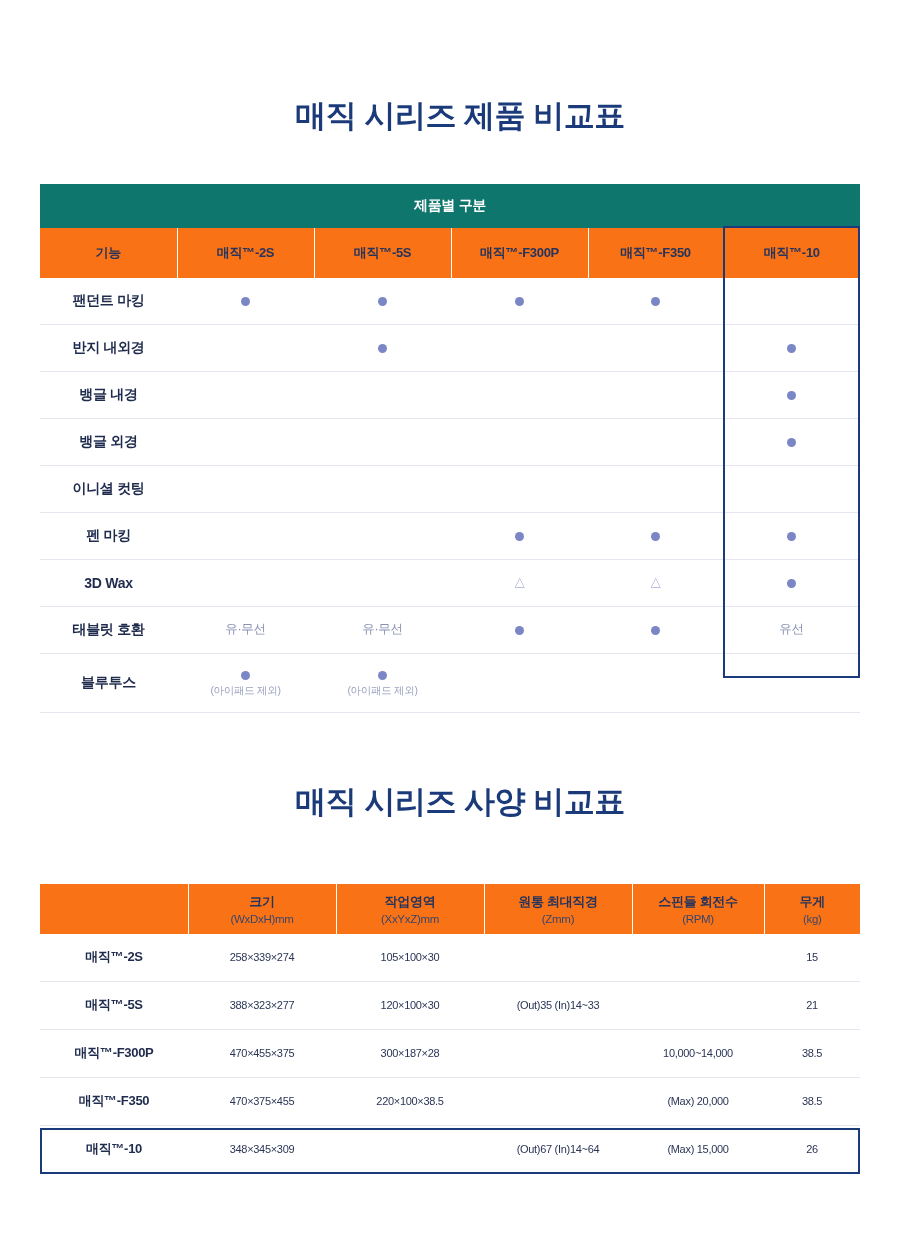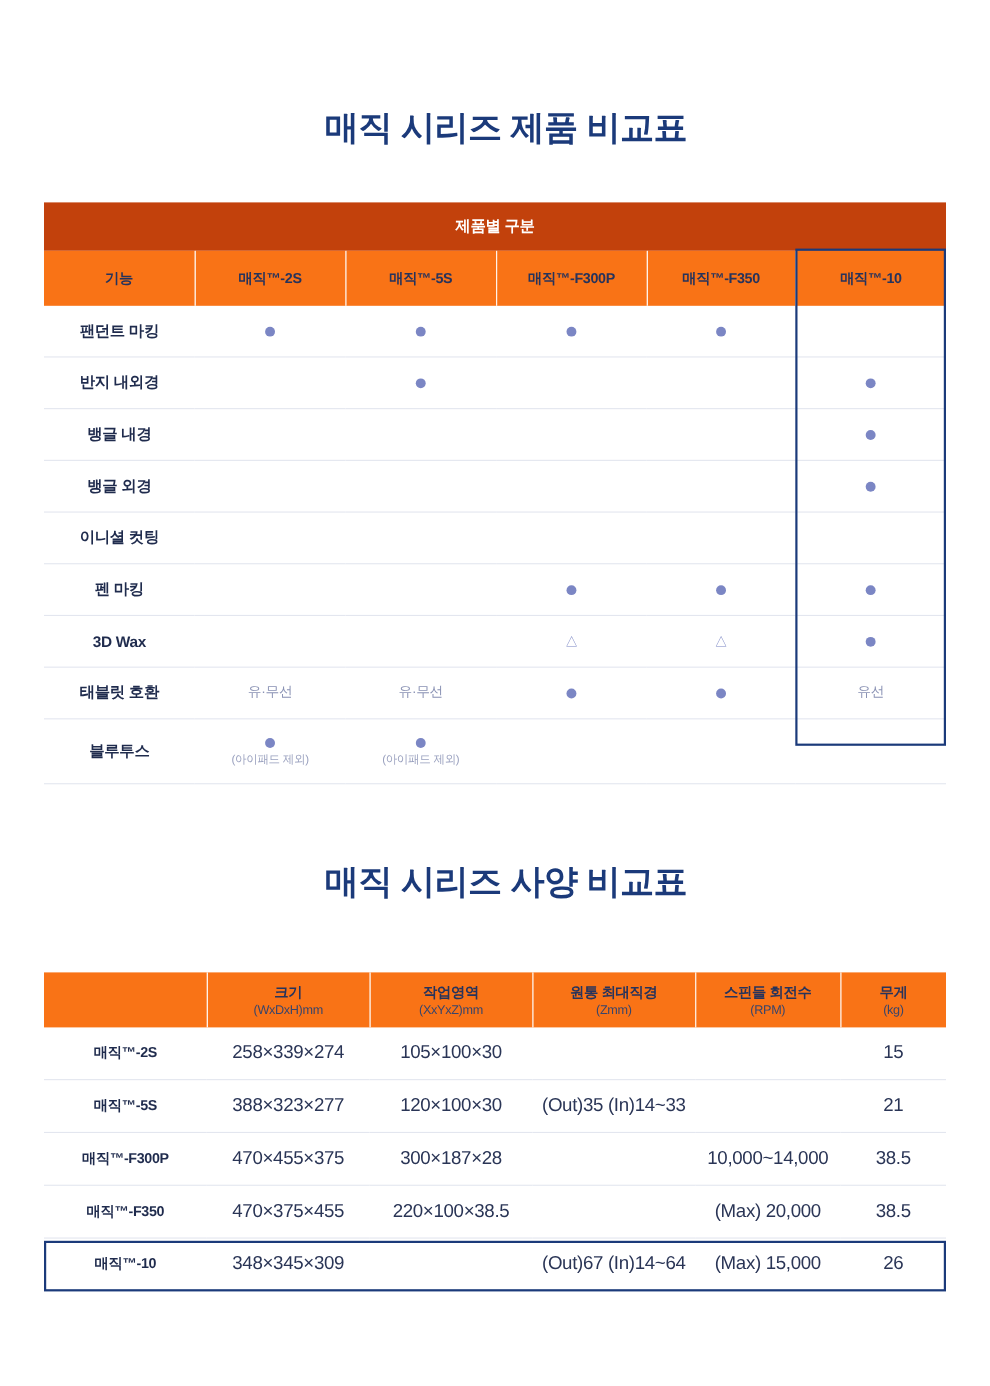--- a/index.html
+++ b/index.html
@@ -38,21 +38,21 @@
     width: 820px;
     margin: 0 auto;
     position: relative;
   }
   table {
     border-collapse: collapse;
     width: 100%;
     table-layout: fixed;
   }
   .banner-row th {
-    background: #c2410c;
+    background: #0f766e;
     color: #ffffff;
     font-size: 14px;
     font-weight: bold;
     height: 42px;
     letter-spacing: -0.3px;
   }
   .head-row th {
     background: #f97316;
     color: #26335c;
     font-size: 13px;
@@ -126,21 +126,21 @@
     height: 452px;
   }
   #specs-highlight {
     left: 0;
     bottom: 0;
     width: 820px;
     height: 46px;
   }
 
   
-  #specs-table td { height: 45px; font-size: 17px; }
+  #specs-table td { height: 45px; font-size: 11px; }
   #specs-table .row-label { font-size: 13px; }
 
   .spacer-1 { height: 26px; }
   .spacer-2 { height: 40px; }
 </style>
 </head>
 <body>
 
 <div class="page">
 

